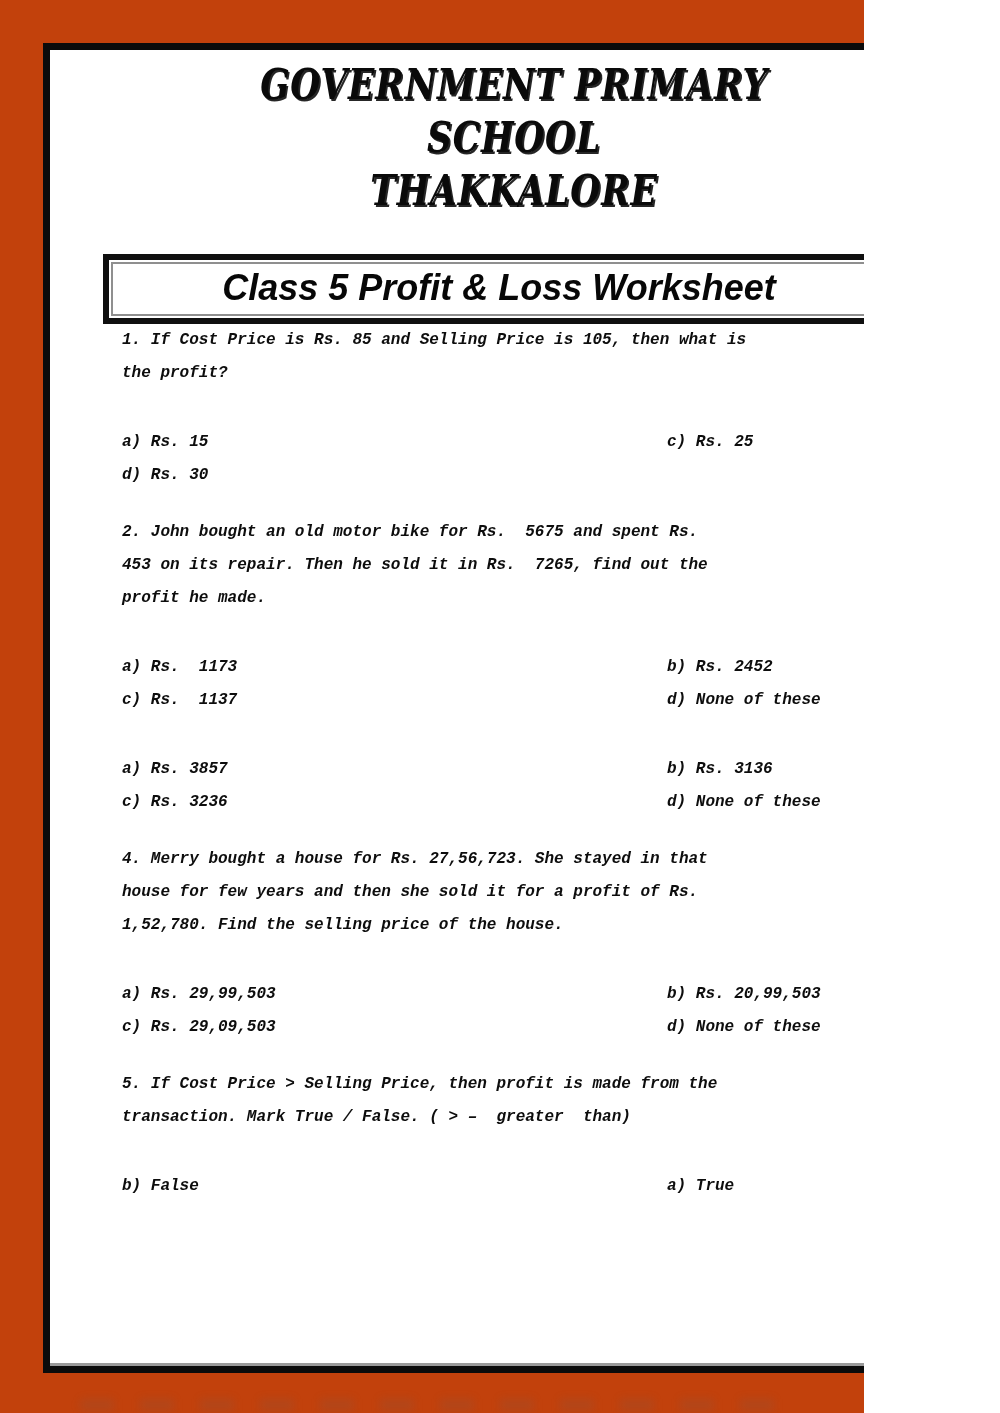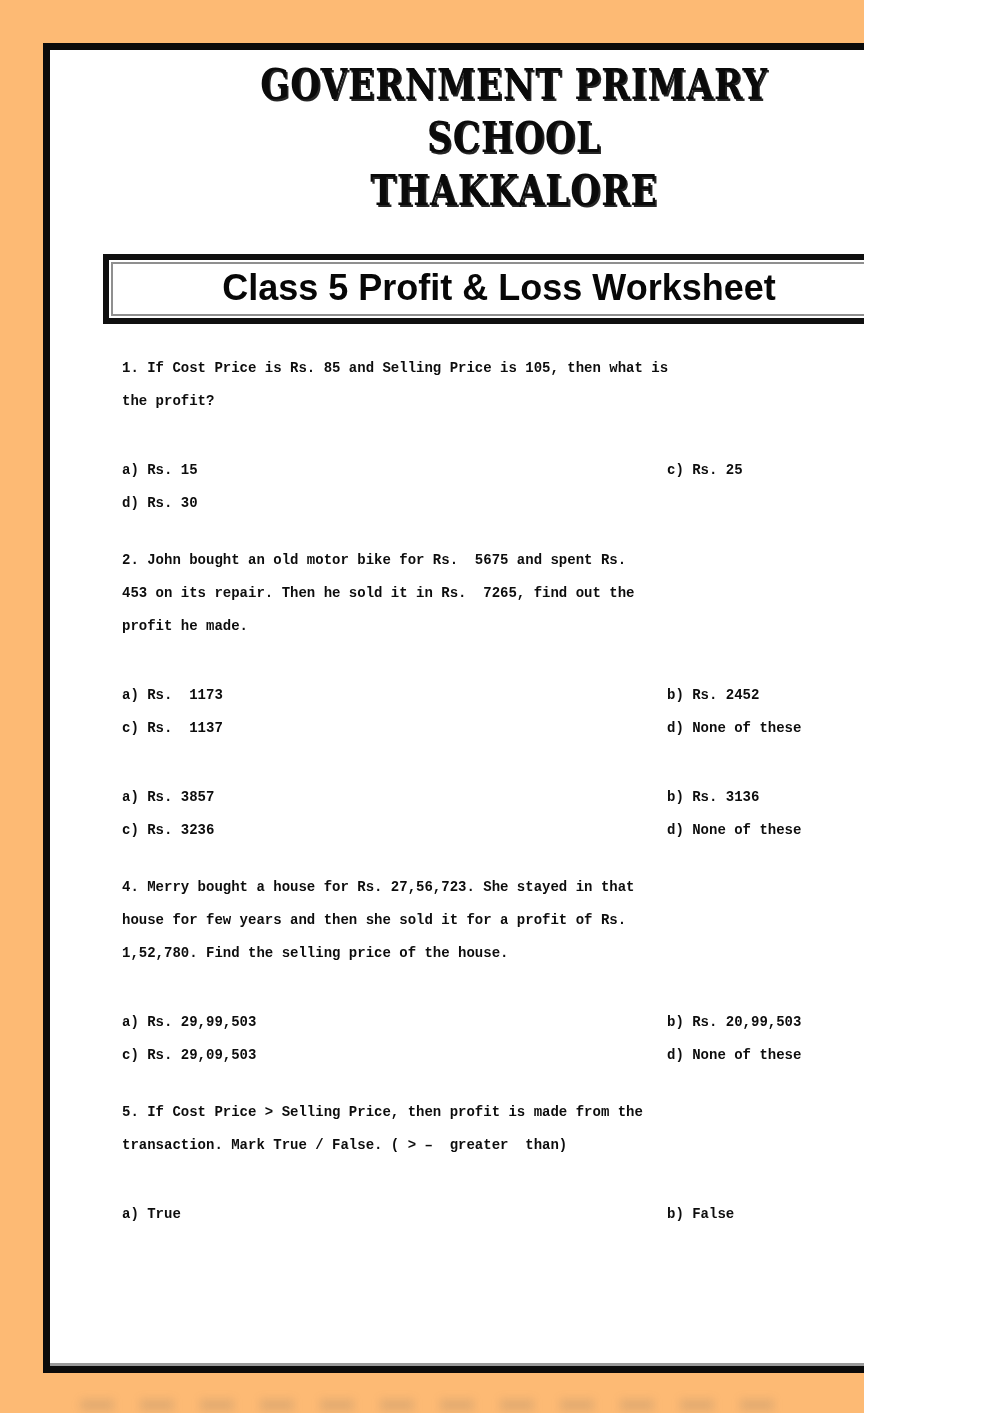--- a/index.html
+++ b/index.html
@@ -1,24 +1,25 @@
 <!DOCTYPE html>
 <html><head>
 <meta charset="utf-8">
 <style>
   html, body { margin: 0; padding: 0; background: #ffffff; }
   .screen {
     position: relative;
     width: 864px;
     height: 1413px;
-    background: #fdba74;
+    background: #c2410c;
     overflow: hidden;
     font-family: "Liberation Mono", "DejaVu Sans Mono", monospace;
     font-weight: bold;
     color: #0d0d0d;
+    font-style: italic;
   }
   .frame {
     position: absolute;
     left: 43px;
     top: 43px;
     width: 914px;
     height: 1330px;
     box-sizing: border-box;
     border: 7px solid #0b0b0b;
     background: #ffffff;
@@ -56,23 +57,22 @@
     padding: 4px 0 6px;
   }
   .worksheet-title {
     font-family: "Liberation Sans", "DejaVu Sans", sans-serif;
     font-weight: bold;
     font-size: 36px;
     line-height: 40px;
     color: #070707;
   }
   .questions {
-    margin-top: 28px;
     width: 828px;
-    font-size: 14px;
+    font-size: 16px;
   }
   .question + .question { margin-top: 24px; }
   .q-text {
     white-space: pre-wrap;
     line-height: 33px;
   }
   .options {
     display: grid;
     grid-template-columns: 545px 1fr;
     margin-top: 36px;
@@ -150,22 +150,22 @@
           <span class="option">b) Rs. 20,99,503</span>
           <span class="option">c) Rs. 29,09,503</span>
           <span class="option">d) None of these</span>
         </div>
       </div>
 
       <div class="question">
         <div class="q-text">5. If Cost Price &gt; Selling Price, then profit is made from the
 transaction. Mark True / False. ( &gt; –  greater  than)</div>
         <div class="options">
+          <span class="option">b) False</span>
           <span class="option">a) True</span>
-          <span class="option">b) False</span>
         </div>
       </div>
 
     </div>
   </div>
 
   <div class="ghost"></div>
 </div>
 
 </body></html>

